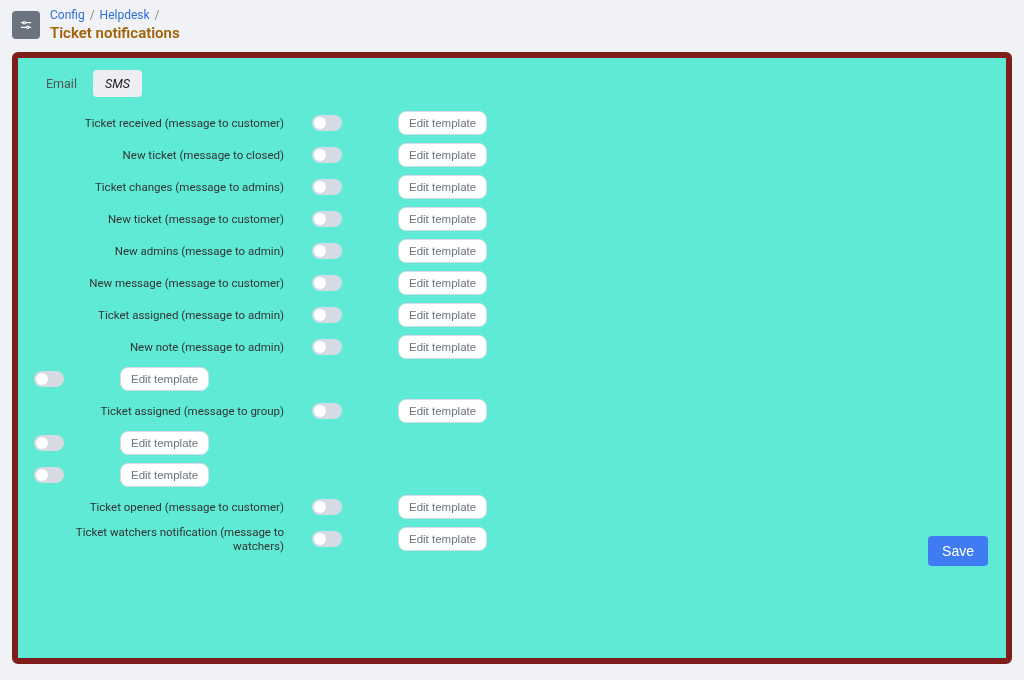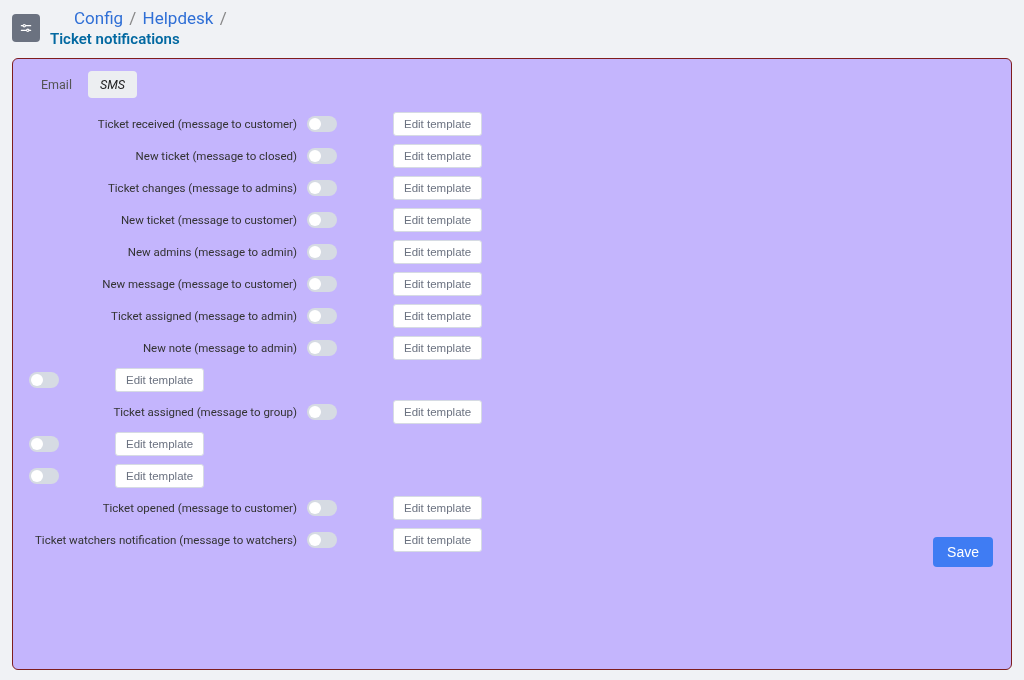--- a/index.html
+++ b/index.html
@@ -23,38 +23,37 @@
     height: 28px;
     background: #6b7280;
     border-radius: 4px;
     display: flex;
     align-items: center;
     justify-content: center;
     flex-shrink: 0;
     color: #fff;
   }
   .breadcrumb {
-    font-size: 17px;
+    font-size: 12px;
     color: #2f6fd6;
-    margin-left: 24px;
   }
   .breadcrumb .sep { color: #888; padding: 0 2px; }
   .breadcrumb a { color: #2f6fd6; text-decoration: none; }
   .page-title {
     font-size: 15px;
     font-weight: 600;
-    color: #0369a1;
+    color: #a16207;
     margin-top: 0px;
   }
   .head-text { display:flex; flex-direction:column; gap:2px; }
   .card {
-    background: #c4b5fd;
+    background: #5eead4;
     margin: 0 12px 12px 12px;
     border-radius: 6px;
-    border: 1px solid #7f1d1d;
+    border: 6px solid #7f1d1d;
     height: 612px;
     position: relative;
   }
   .tabs {
     display: flex;
     gap: 4px;
     padding: 12px 16px 0 16px;
   }
   .tab {
     padding: 6px 12px;
@@ -74,21 +73,21 @@
   .row {
     display: flex;
     align-items: center;
     height: 32px;
   }
   .row-label {
     width: 278px;
     text-align: right;
     font-size: 11.5px;
     color: #333;
-    padding-right: 10px;
+    padding-right: 28px;
   }
   .toggle {
     width: 30px;
     height: 16px;
     background: #d6dbe3;
     border-radius: 10px;
     position: relative;
     cursor: pointer;
     margin-right: 56px;
   }
@@ -101,21 +100,21 @@
     top: 2px;
     left: 2px;
     transition: left .15s;
   }
   .edit-btn {
     border: 1px solid #d6dbe3;
     background: #fff;
     color: #6b7280;
     font-size: 11.5px;
     padding: 5px 10px;
-    border-radius: 3px;
+    border-radius: 8px;
     cursor: pointer;
   }
   .save-wrap { position:absolute; right:18px; top:478px; }
 </style>
 </head>
 <body>
 
 <div class="page-header">
   <div class="icon-btn">
     <svg width="14" height="14" viewBox="0 0 24 24" fill="none" stroke="currentColor" stroke-width="2" stroke-linecap="round" stroke-linejoin="round">

